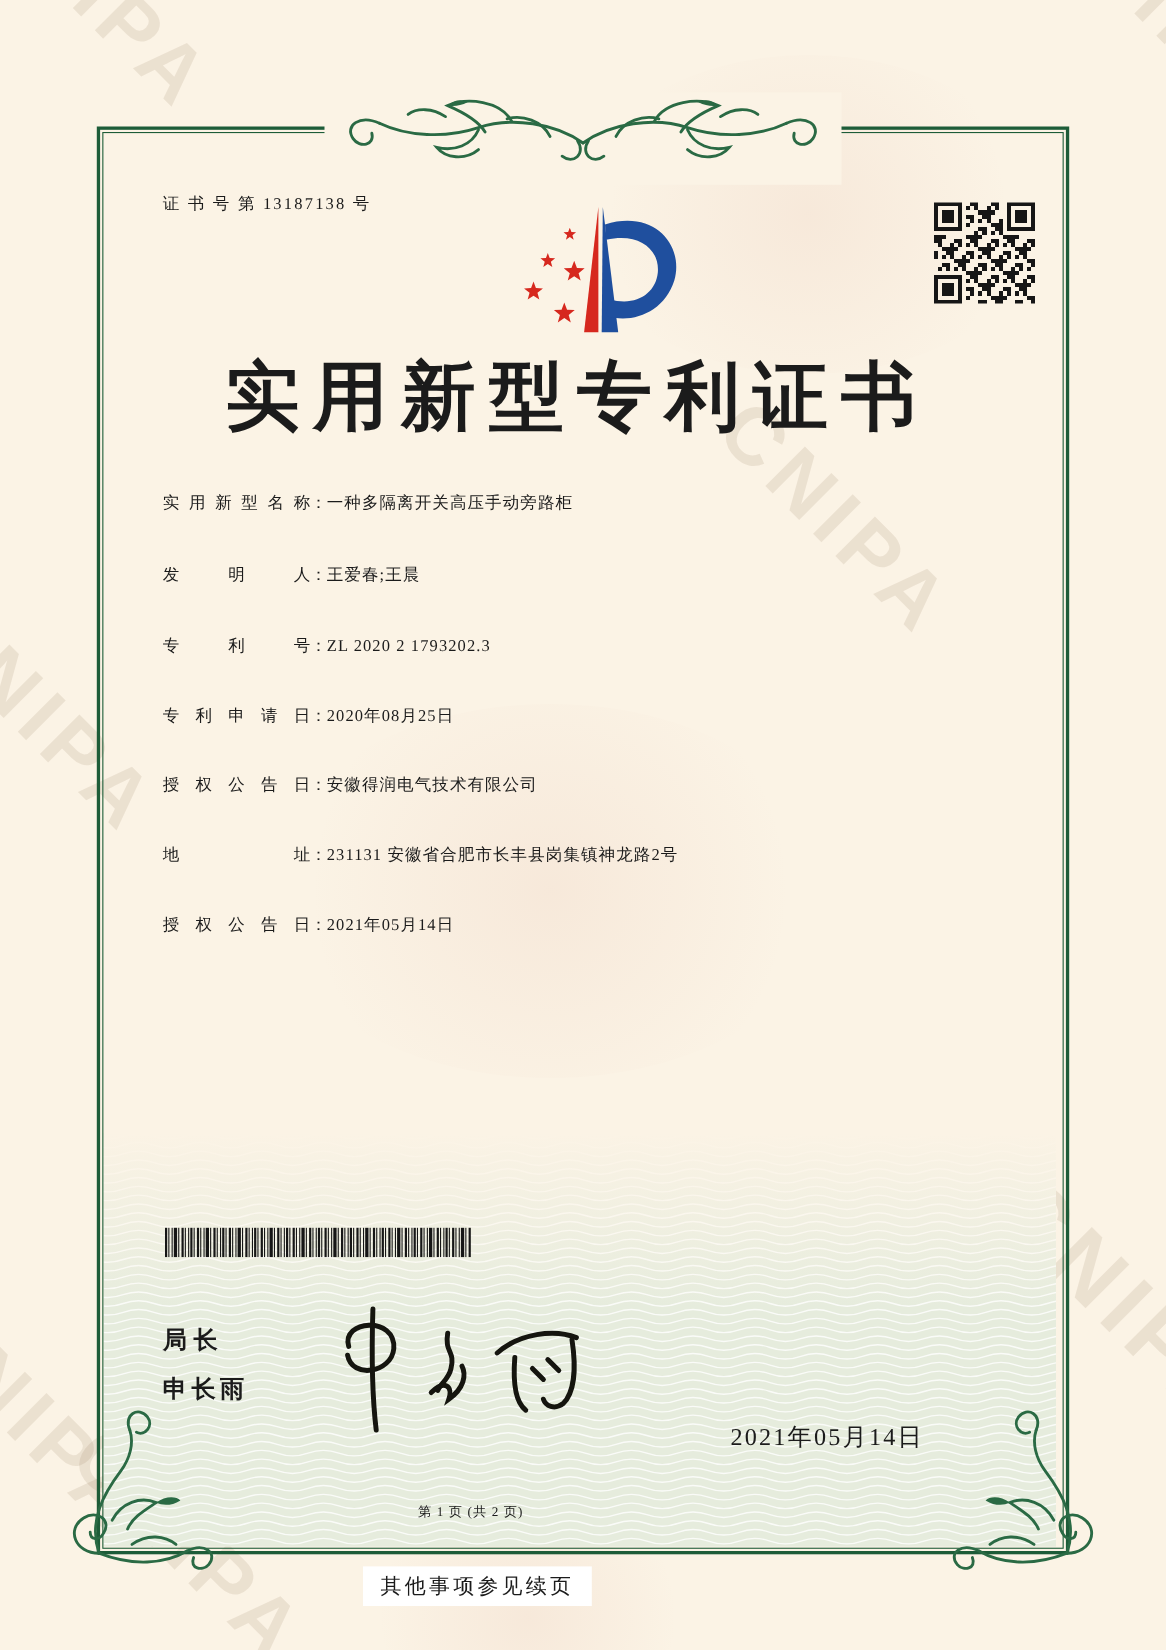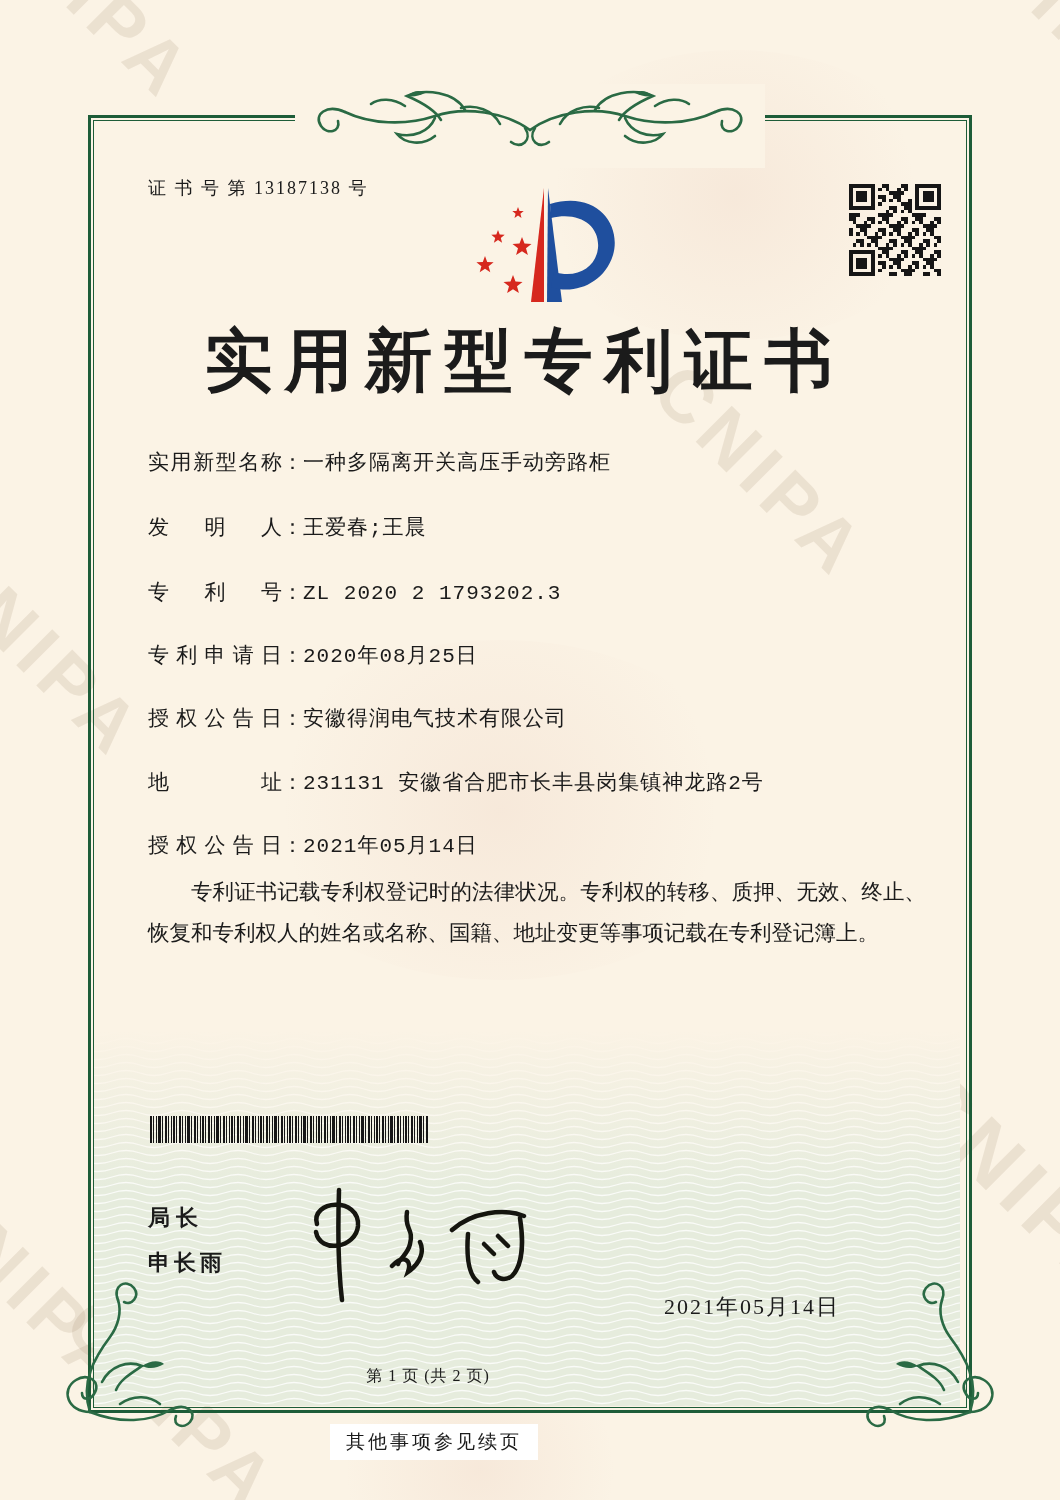--- a/index.html
+++ b/index.html
@@ -23,42 +23,42 @@
   .frame-inner{position:absolute;left:2px;top:2px;right:2px;bottom:2px;border:1px solid #1d5c38;}
   
   .guilloche{left:94px;top:1030px;width:866px;height:376px;overflow:hidden;background:#e6ecdd;}
   .guilloche svg{display:block;}
   .guilloche-fade{position:absolute;left:0;top:0;width:100%;height:160px;
     background:linear-gradient(#fbf3e5, rgba(251,243,229,0));}
   
   .ornament-top{left:295px;top:84px;width:470px;height:84px;background:#fbf3e5;}
   .corner{width:155px;height:175px;}
   
-  .cert-no{left:148px;top:176px;font-size:18px;letter-spacing:2px;}
+  .cert-no{left:148px;top:176px;font-size:15px;letter-spacing:2px;}
   .logo{left:438px;top:180px;width:200px;height:135px;}
   .qr{left:849px;top:184px;width:92px;height:92px;}
   .title{left:0;width:1049px;top:316px;text-align:center;font-size:68px;font-weight:bold;letter-spacing:12px;}
   
-  .field-row{left:148px;width:800px;font-size:21px;white-space:nowrap;font-family:Liberation Mono, monospace;}
+  .field-row{left:148px;width:800px;font-size:15px;white-space:nowrap;}
   .flabel{display:inline-block;width:134px;text-align:justify;text-align-last:justify;}
   .fcolon{display:inline-block;}
   .fvalue{letter-spacing:1px;}
   .grant-no-pair{position:absolute;left:417px;top:0;}
   
   .body-text{left:148px;top:872px;width:778px;font-size:21.5px;line-height:41px;text-align:justify;}
   .body-text p{margin:0;text-indent:2em;}
   
   .barcode{left:150px;top:1116px;}
   .director-title{left:148px;top:1203px;font-size:22px;font-weight:bold;
     font-family:"Liberation Sans","DejaVu Sans",sans-serif;letter-spacing:6px;}
   .director-name{left:148px;top:1248px;font-size:22px;font-weight:bold;
     font-family:"Liberation Sans","DejaVu Sans",sans-serif;letter-spacing:4px;}
   .signature{left:272px;top:1182px;}
   .issue-date{left:664px;top:1292px;font-size:22px;letter-spacing:2px;}
-  .page-indicator{left:0;width:856px;top:1366px;text-align:center;font-size:16px;letter-spacing:1px;}
+  .page-indicator{left:0;width:856px;top:1366px;text-align:center;font-size:12px;letter-spacing:1px;}
   .footer-note{left:0;width:868px;top:1424px;text-align:center;}
   .footer-note span{display:inline-block;background:#ffffff;padding:5px 16px;font-size:19px;letter-spacing:3px;}
   .green-stroke{stroke:#2a6a44;fill:none;stroke-width:2.6;stroke-linecap:round;}
 </style>
 </head>
 <body>
 
 <div class="wm" style="left:-45px;top:-50px;">CNIPA</div>
 <div class="wm" style="left:920px;top:-45px;">CNIPA</div>
 <div class="wm" style="left:628px;top:428px;">CNIPA</div>
@@ -453,21 +453,20 @@
   <span class="flabel">授权公告日</span><span class="fcolon">：</span><span class="fvalue">安徽得润电气技术有限公司</span>
 </div>
 <div class="abs field-row" style="top:768px;">
   <span class="flabel">地址</span><span class="fcolon">：</span><span class="fvalue">231131  安徽省合肥市长丰县岗集镇神龙路2号</span>
 </div>
 <div class="abs field-row" style="top:831px;">
   <span class="flabel">授权公告日</span><span class="fcolon"></span><span class="fcolon">：</span><span class="fvalue">2021年05月14日</span>
 </div>
 
 <div class="abs body-text">
-  <p>专利证书记载专利权登记时的法律状况。专利权的转移、质押、无效、终止、恢复和专利权人的姓名或名称、国籍、地址变更等事项记载在专利登记簿上。</p>
 </div>
 
 <svg class="abs barcode" width="282" height="27" xmlns="http://www.w3.org/2000/svg">
   <g id="barcode-bars" fill="#161616">
       <rect x="0" y="0" width="2" height="27"></rect>
       <rect x="3" y="0" width="1" height="27"></rect>
       <rect x="6" y="0" width="1" height="27"></rect>
       <rect x="8" y="0" width="3" height="27"></rect>
       <rect x="12" y="0" width="1" height="27"></rect>
       <rect x="15" y="0" width="2" height="27"></rect>

